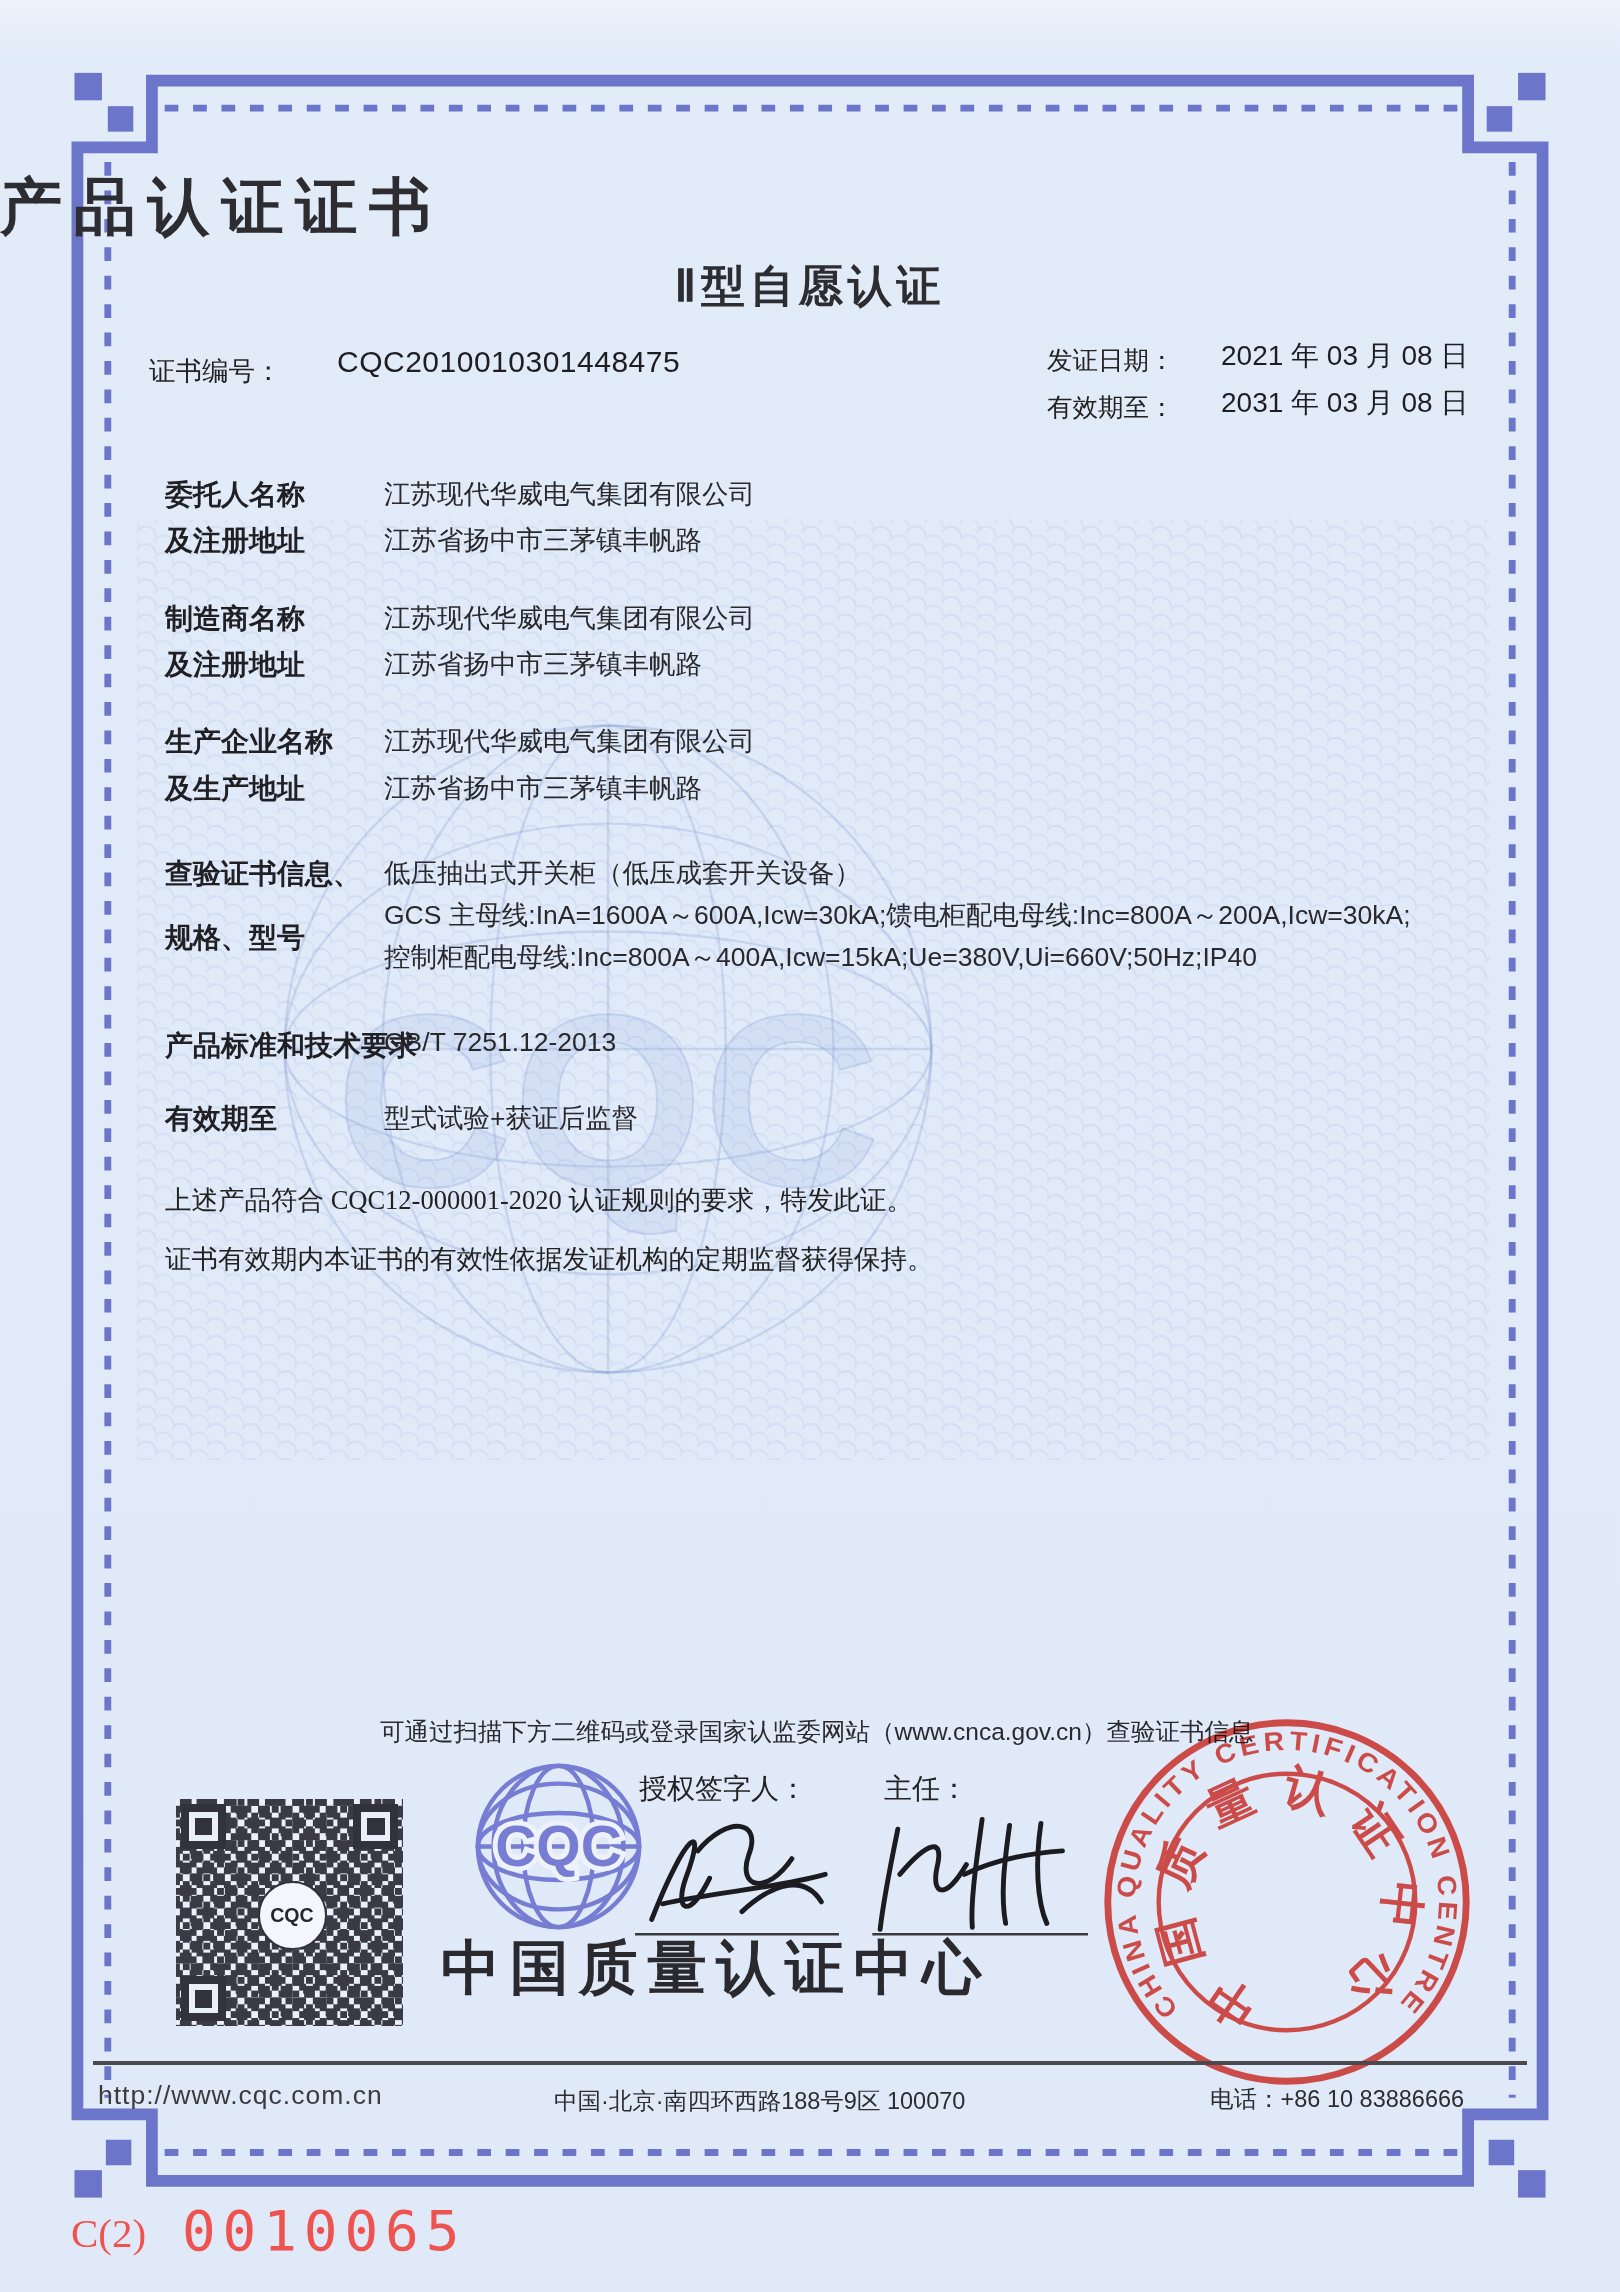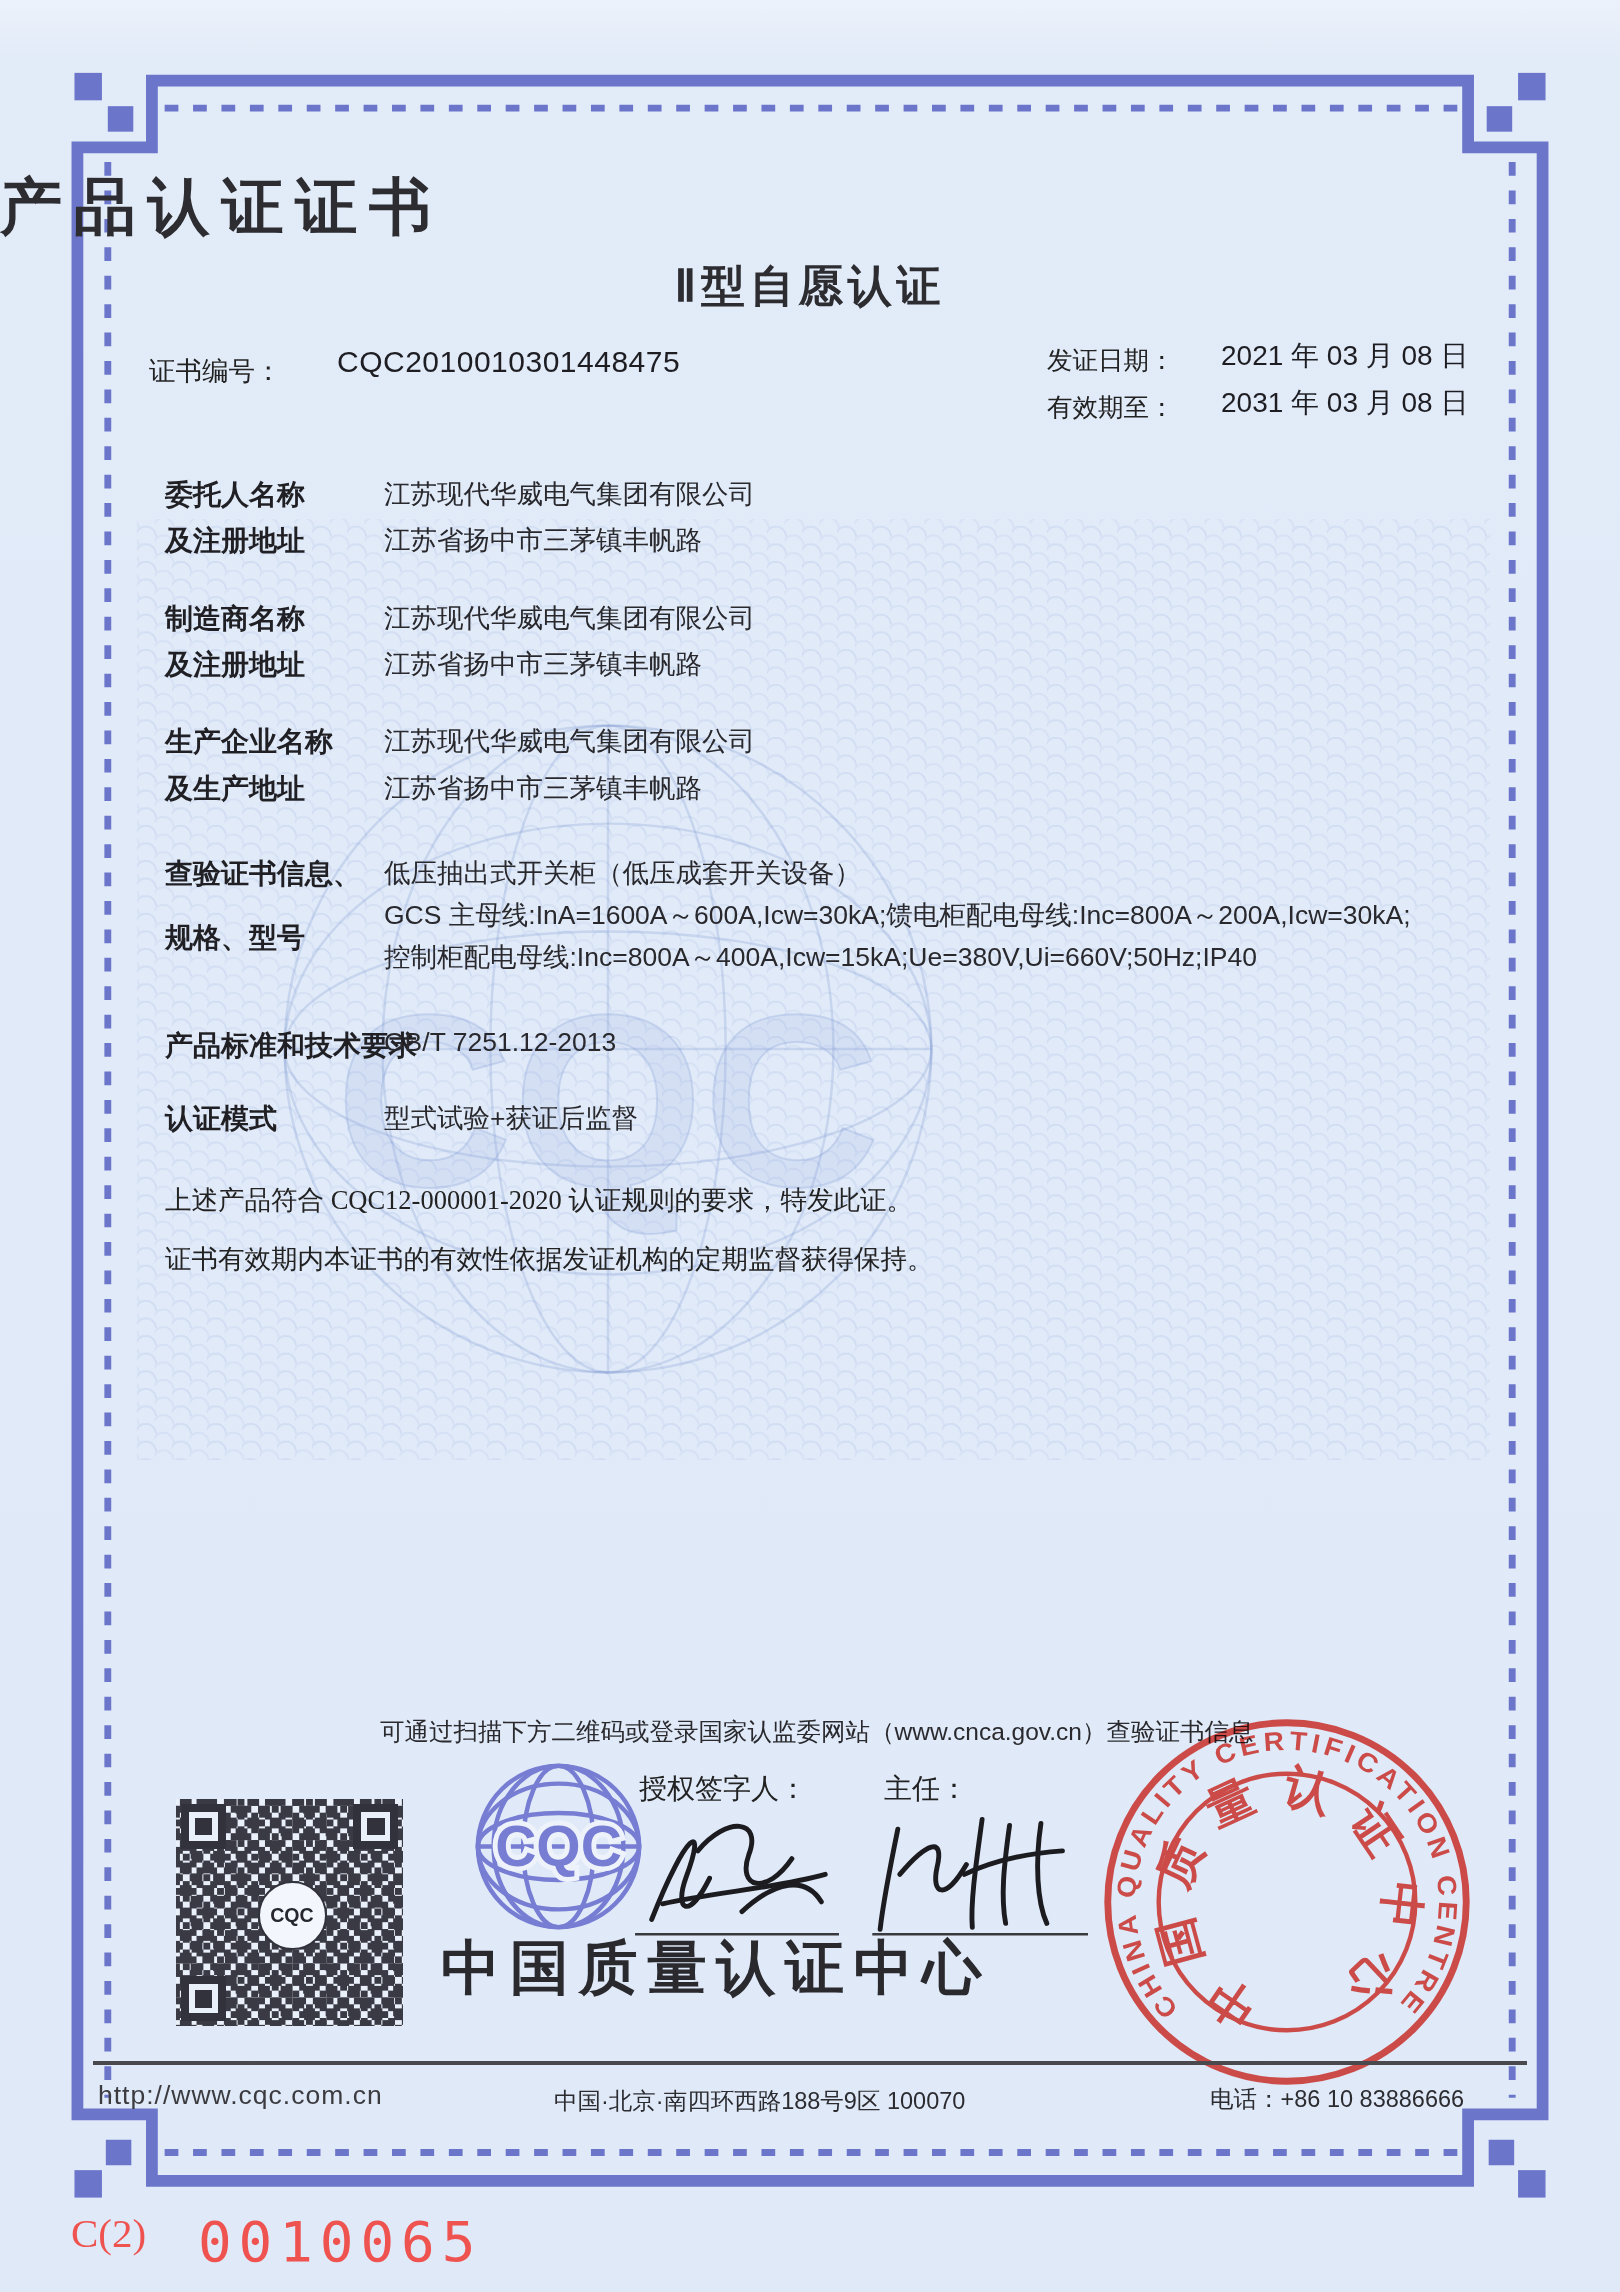--- a/index.html
+++ b/index.html
@@ -41,21 +41,21 @@
   .stmt{left:165px;font-size:26.5px;color:#222;}
   .y-s1{top:1182px}.y-s2{top:1241px}
   .qr-note{left:380px;top:1715px;font-size:24.5px;color:#2a2a2e;}
   .sig-label{font-size:28px;color:#222;}
   .org-name{left:441px;top:1929px;font-size:59px;font-weight:bold;letter-spacing:9.8px;color:#2a2a2e;}
   .footer-rule{left:93px;top:2061px;width:1434px;height:3.9px;background:#4a4a4e;}
   .footer-url{left:98px;top:2080px;font-size:26.5px;color:#3c3c40;letter-spacing:1px;}
   .footer-address{left:554px;top:2085px;font-size:23.5px;color:#2c2c30;}
   .footer-phone{left:1210px;top:2083px;font-size:23.5px;color:#2c2c30;}
   .serial-prefix{left:71px;top:2209px;font-size:41px;color:#ef5350;font-family:"Liberation Serif",serif;}
-  .serial-number{left:198px;top:2198px;font-size:56px;color:#ef5350;font-family:"DejaVu Sans Mono",monospace;letter-spacing:6.9px;margin-top:11px;}
+  .serial-number{left:182px;top:2198px;font-size:56px;color:#ef5350;font-family:"DejaVu Sans Mono",monospace;letter-spacing:6.9px;}
   
   .qr{
     left:176px;top:1799px;width:227px;height:227px;background-color:#e9f0fa;
     background-image:
       repeating-conic-gradient(from 0deg,#3a3a44 0% 25%, transparent 0% 50%),
       repeating-conic-gradient(from 0deg,#3a3a44 0% 25%, transparent 0% 50%);
     background-size:13.7px 13.7px,22.5px 22.5px;
     background-position:0 0,3.9px 6.9px;
   }
   .qr-finder{position:absolute;width:29px;height:29px;border:8.8px solid #32323c;background:#e9f0fa;}
@@ -134,21 +134,21 @@
 
   <div class="abs flabel y-p1">查验证书信息、</div>
   <div class="abs flabel y-p2">规格、型号</div>
   <div class="abs fvalue y-v1">低压抽出式开关柜（低压成套开关设备）</div>
   <div class="abs fvalue y-v2">GCS 主母线:InA=1600A～600A,Icw=30kA;馈电柜配电母线:Inc=800A～200A,Icw=30kA;</div>
   <div class="abs fvalue y-v3">控制柜配电母线:Inc=800A～400A,Icw=15kA;Ue=380V,Ui=660V;50Hz;IP40</div>
 
   <div class="abs flabel y-std">产品标准和技术要求</div>
   <div class="abs fvalue y-std">GB/T 7251.12-2013</div>
 
-  <div class="abs flabel y-mode">认证模式</div>
+  <div class="abs flabel y-mode">有效期至</div>
   <div class="abs fvalue y-mode">型式试验+获证后监督</div>
 
   <div class="abs serif stmt y-s1">上述产品符合 CQC12-000001-2020 认证规则的要求，特发此证。</div>
   <div class="abs serif stmt y-s2">证书有效期内本证书的有效性依据发证机构的定期监督获得保持。</div>
 
   <div class="abs qr-note">可通过扫描下方二维码或登录国家认监委网站（www.cnca.gov.cn）查验证书信息</div>
 
   <div class="abs qr">
     <div class="qr-finder qr-f-tl"></div>
     <div class="qr-finder qr-f-tr"></div>

